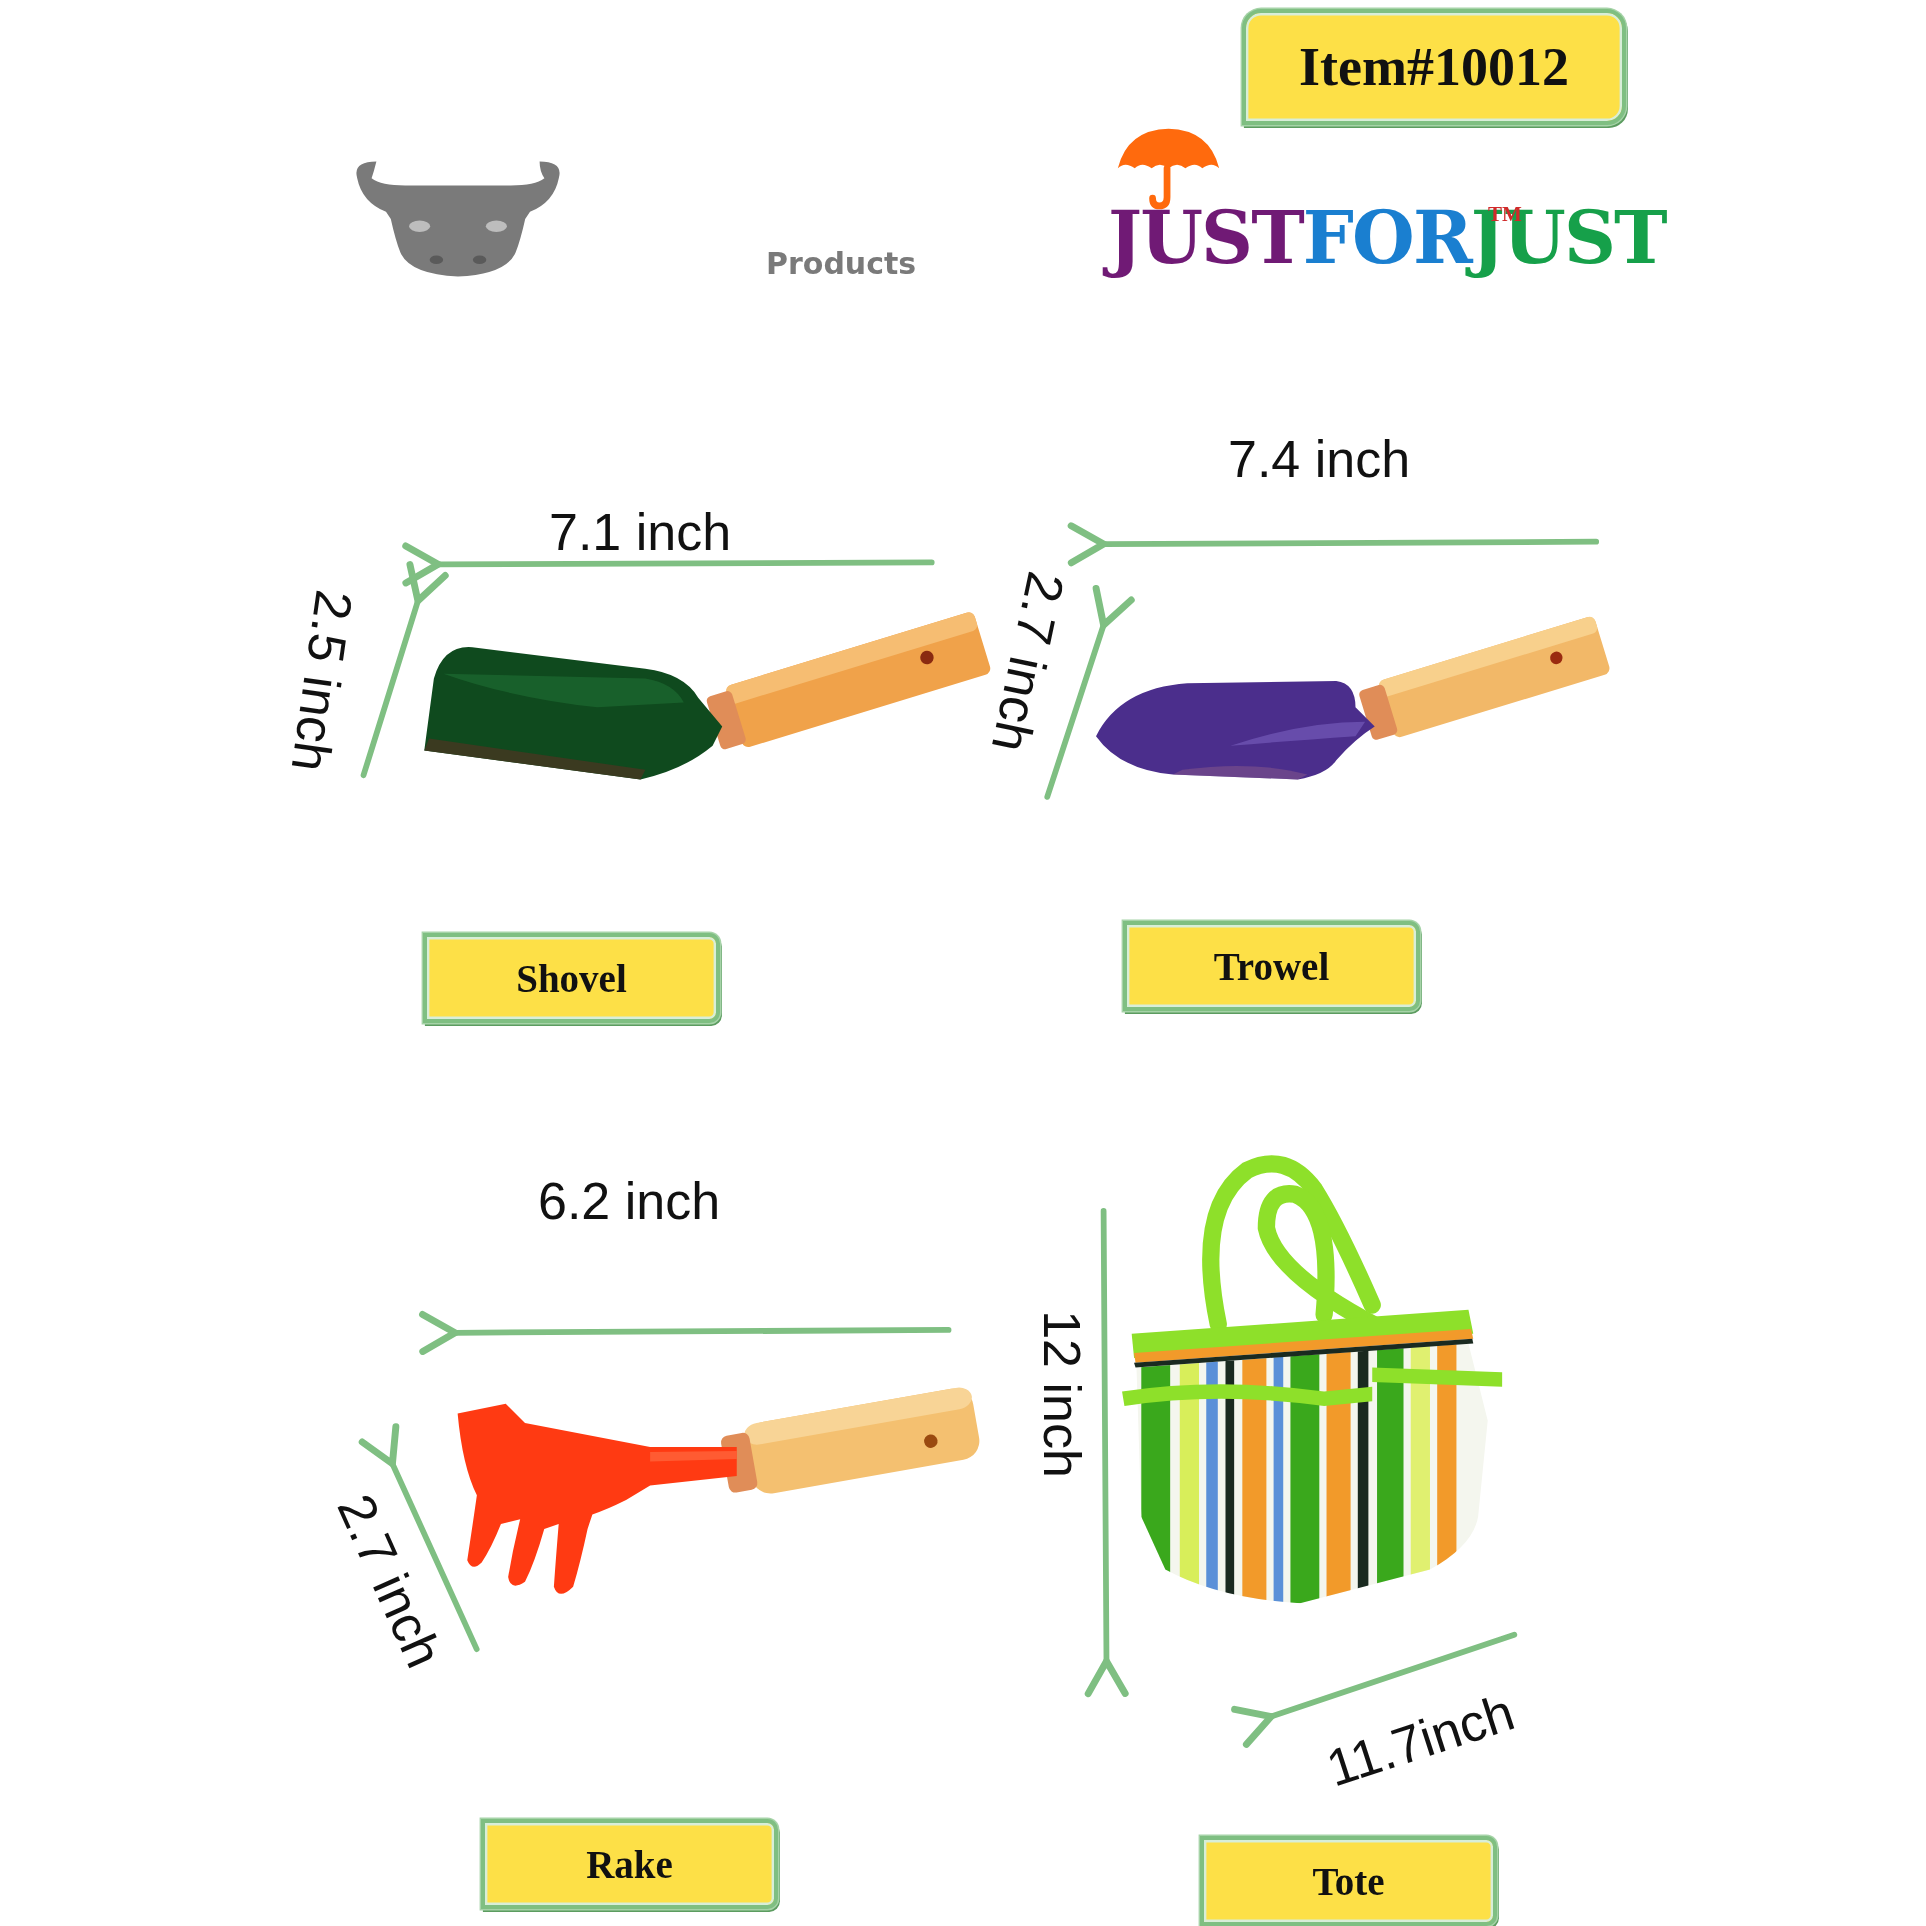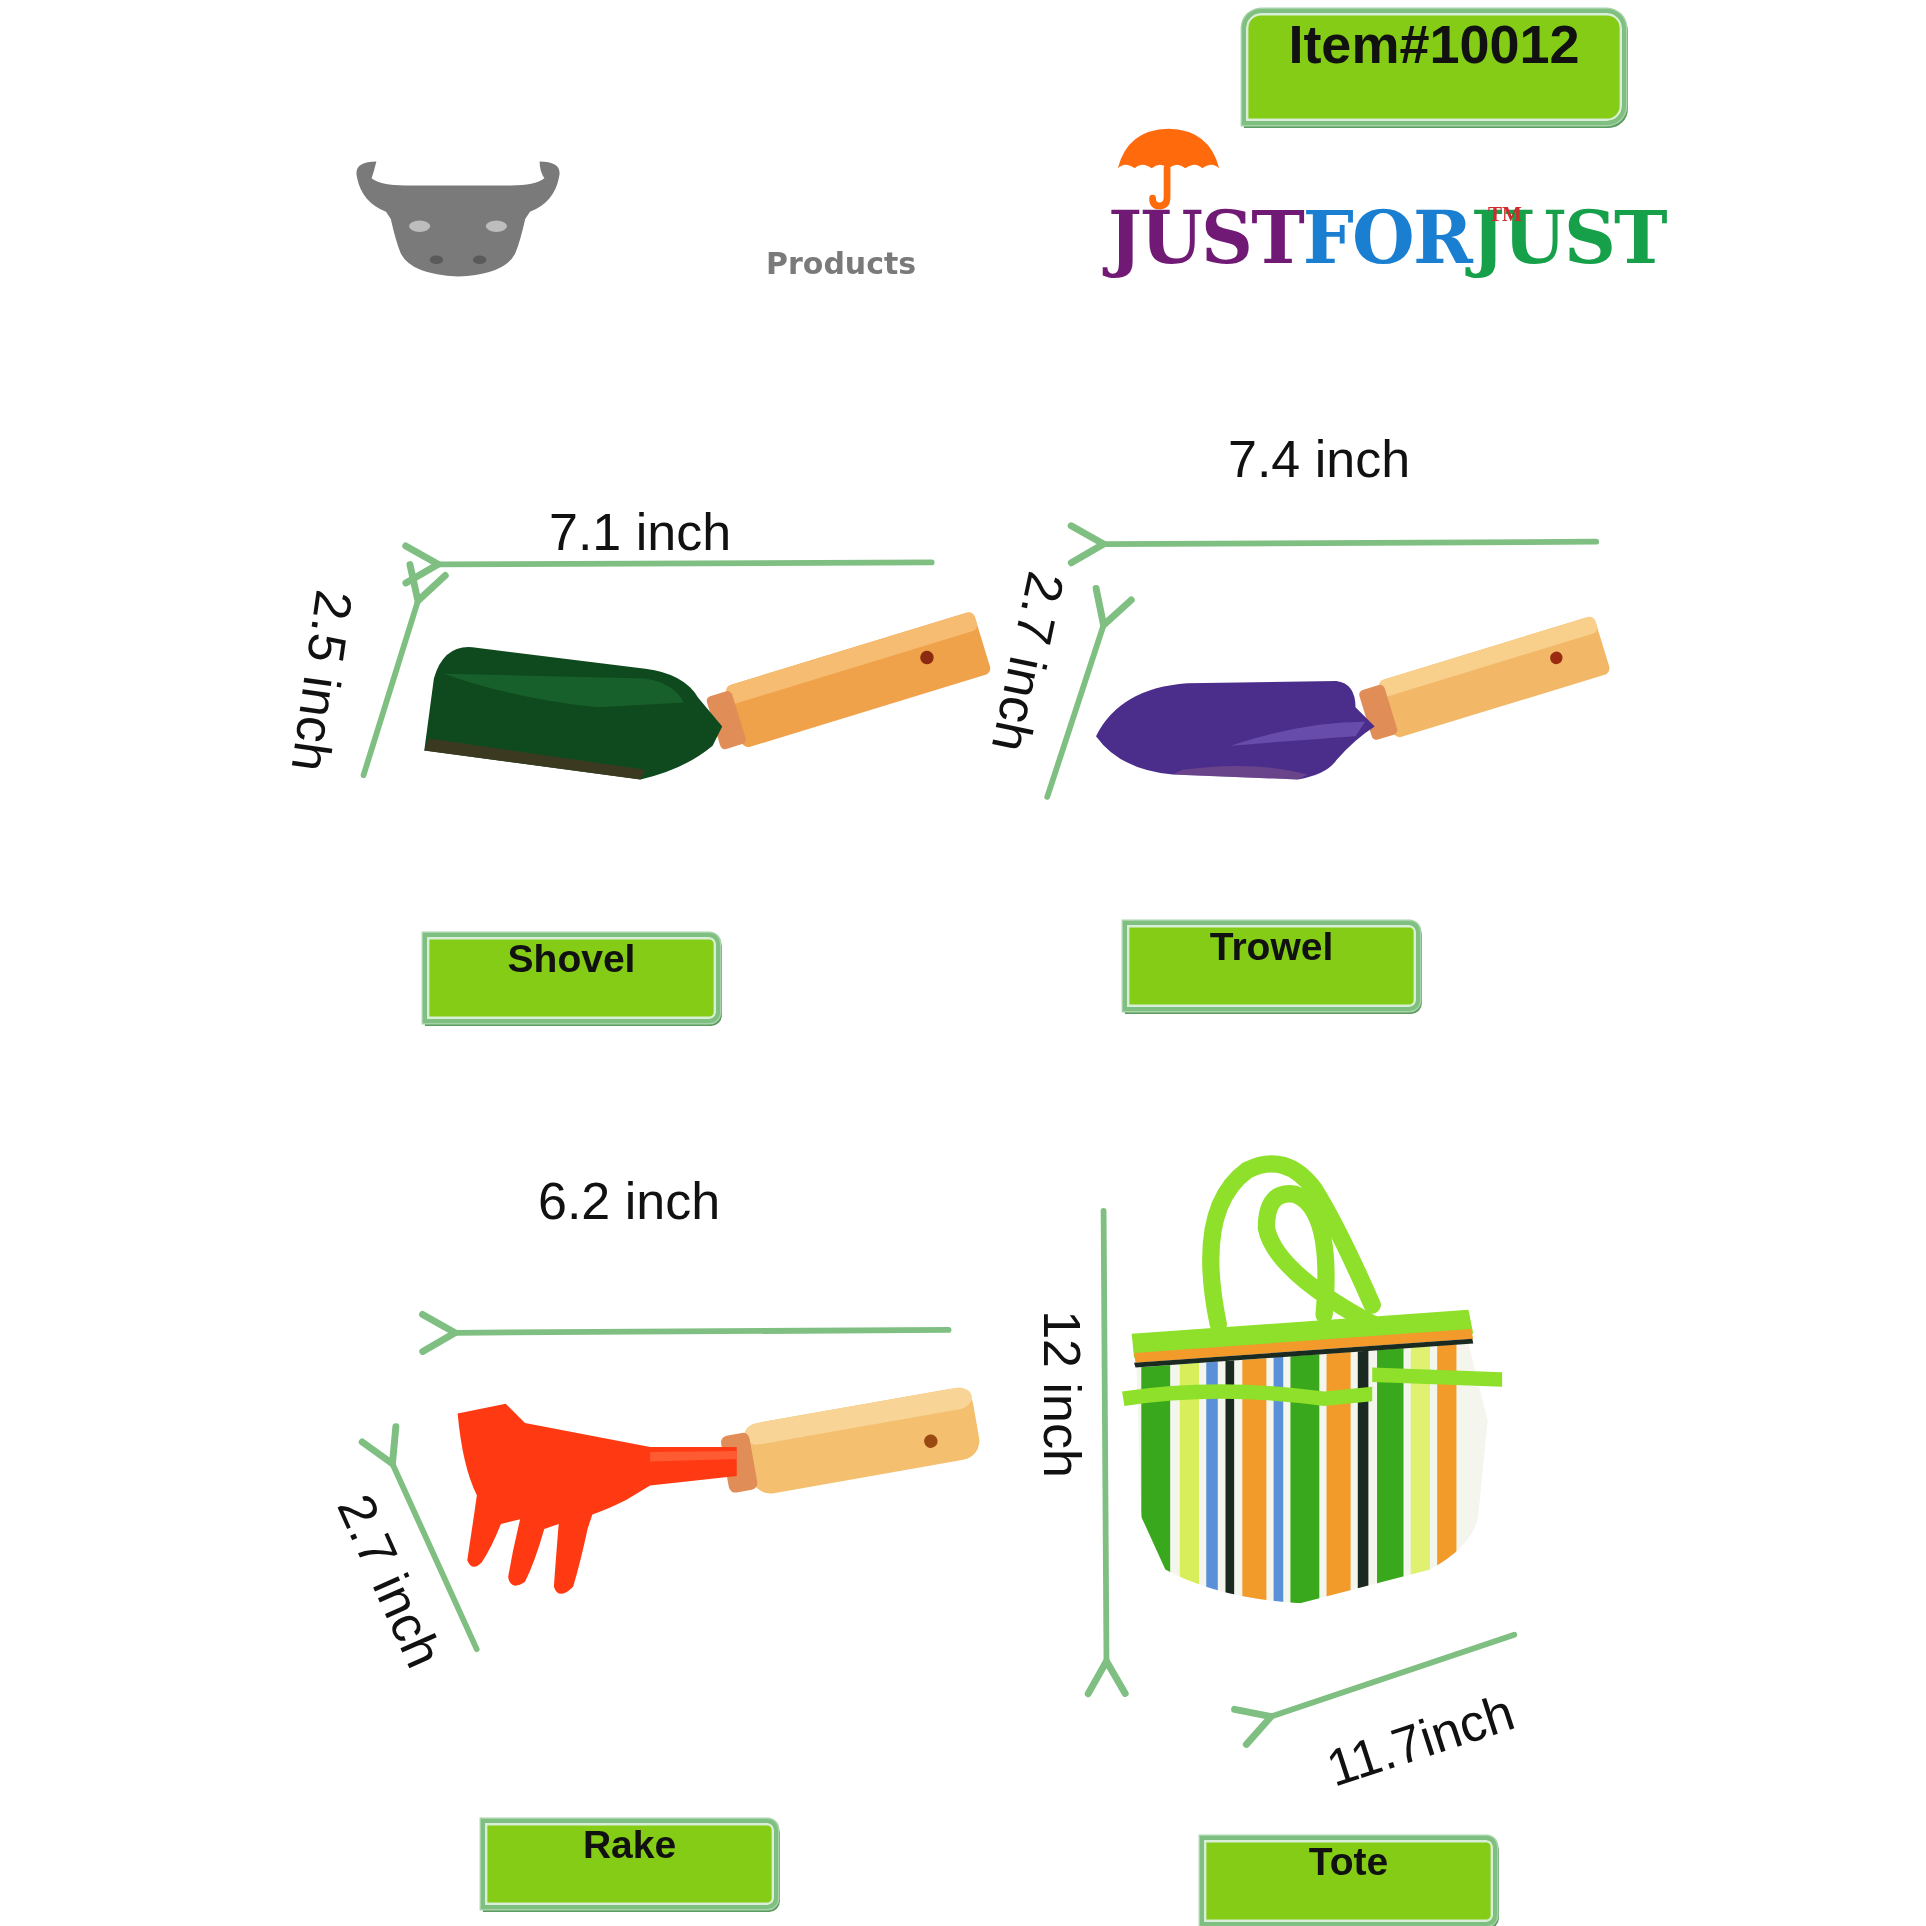--- a/index.html
+++ b/index.html
@@ -1,24 +1,24 @@
 <!DOCTYPE html>
 <html style="font-size:7.7px"><head>
 <meta charset="utf-8">
 <style>
   html, body { margin:0; padding:0; background:#ffffff; }
   body { width:1926px; height:1926px; position:relative; overflow:hidden; font-family:"Liberation Sans", sans-serif; }
   .abs { position:absolute; }
   .label-box {
-    position:absolute; background:#84cc16;
+    position:absolute; background:#fde047;
     border:4.3px solid #7fbf82;
     box-shadow: inset 0 0 0 2.4px #d8eed8, 0 0 0 1.4px #a6d3a8, 1.9px 2.9px 0 0 #5c9c60;
     border-radius: 0 10.6px 10.6px 0;
-    display:flex; justify-content:center;
-    font-family:Liberation Sans, sans-serif; font-weight:bold; color:#111;
+    display:flex; align-items:center; justify-content:center;
+    font-family:Liberation Serif, serif; font-weight:bold; color:#111;
   }
   .dim-text { position:absolute; font-family:"Liberation Sans", sans-serif; color:#111; font-size:52px; white-space:nowrap; line-height:1; transform-origin:center center; }
   svg { position:absolute; overflow:visible; }
   .logo-text-gf { font-family:"DejaVu Sans", sans-serif; font-weight:bold; color:#7a7a7a; }
   .jfk { font-family:"DejaVu Serif", serif; font-weight:bold; letter-spacing:-1.9px; line-height:1; }
 </style>
 </head>
 <body>
 
 <div class="label-box" style="left:1242px; top:8.7px; width:376px; height:108px; font-size:54px; border-radius:19px 19px 19px 0;">

